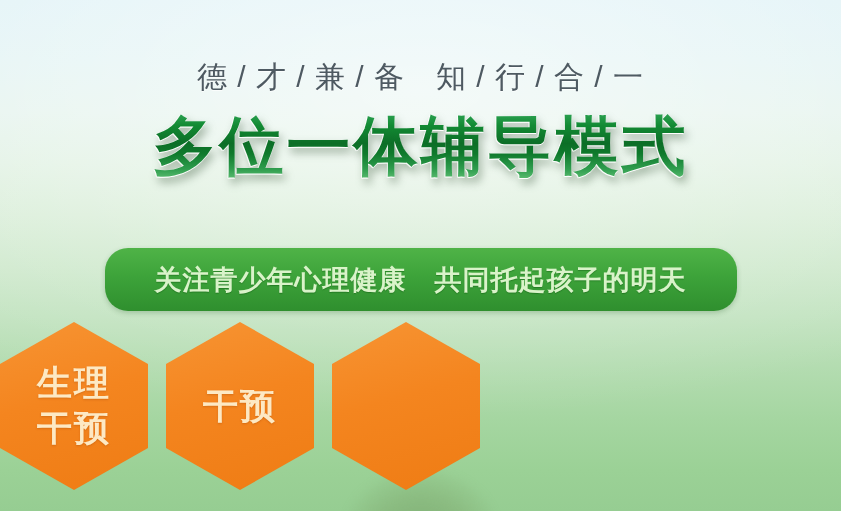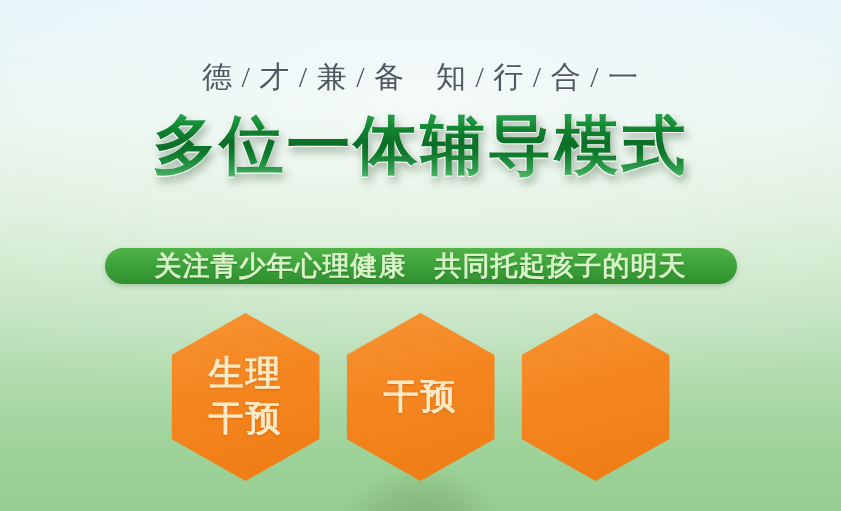--- a/index.html
+++ b/index.html
@@ -5,21 +5,21 @@
   html, body {
     margin: 0;
     padding: 0;
     background: #ffffff;
   }
   #poster {
     position: relative;
     width: 841px;
     height: 511px;
     overflow: hidden;
-    font-family: Liberation Serif, serif;
+    font-family: Liberation Sans, sans-serif;
     background:
       linear-gradient(180deg,
         #e2f3f7 0%,
         #e4f4f4 12%,
         #e6f4ee 22%,
         #e2f2e4 32%,
         #daeed9 42%,
         #cfe9cd 52%,
         #c2e3c0 62%,
         #b3dcb0 72%,
@@ -96,45 +96,44 @@
       drop-shadow(-1px 0px 0px rgba(255,255,255,0.75))
       drop-shadow(3px 5px 4px rgba(60,90,60,0.40));
   }
 
   .pill {
     position: absolute;
     top: 248px;
     left: 50%;
     transform: translateX(-50%);
     width: 632px;
-    height: 36px;
+    height: 63px;
     border-radius: 23px;
     background: linear-gradient(180deg, #4fb347 0%, #3da33a 45%, #2f8f2e 100%);
     box-shadow: 0 2px 5px rgba(40,90,40,0.25);
     display: flex;
     align-items: center;
     justify-content: center;
   }
   .pill-text {
     font-size: 27px;
     font-weight: 700;
     letter-spacing: 1px;
     color: #d9f3c9;
     white-space: pre;
     text-shadow: 0 1px 1px rgba(0,70,0,0.35);
   }
 
   .hex-row {
     position: absolute;
-    top: 313px;
+    top: 322px;
     left: 0;
     width: 100%;
     display: flex;
-    justify-content: center;
-    gap: 27px;
+    gap: 18px;
   }
   .hex {
     position: relative;
     width: 148px;
     height: 168px;
     display: flex;
     flex-direction: column;
     align-items: center;
     justify-content: center;
     background: linear-gradient(165deg, #f79433 0%, #f4851f 45%, #ef7c14 100%);

